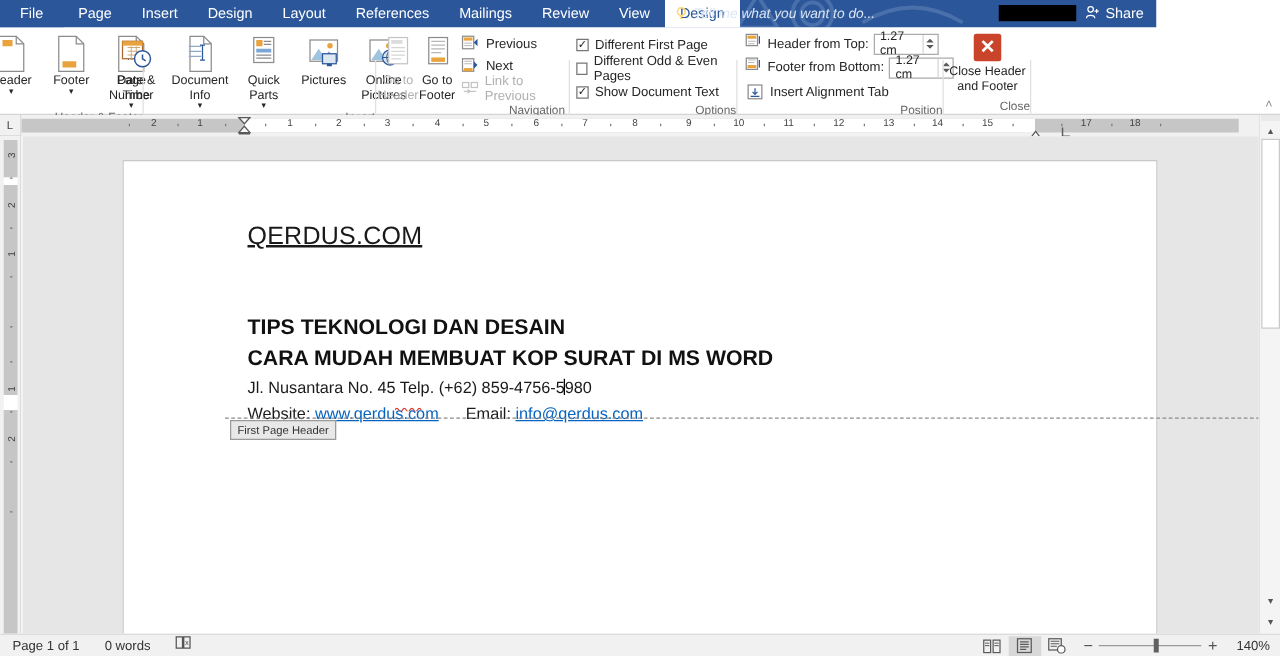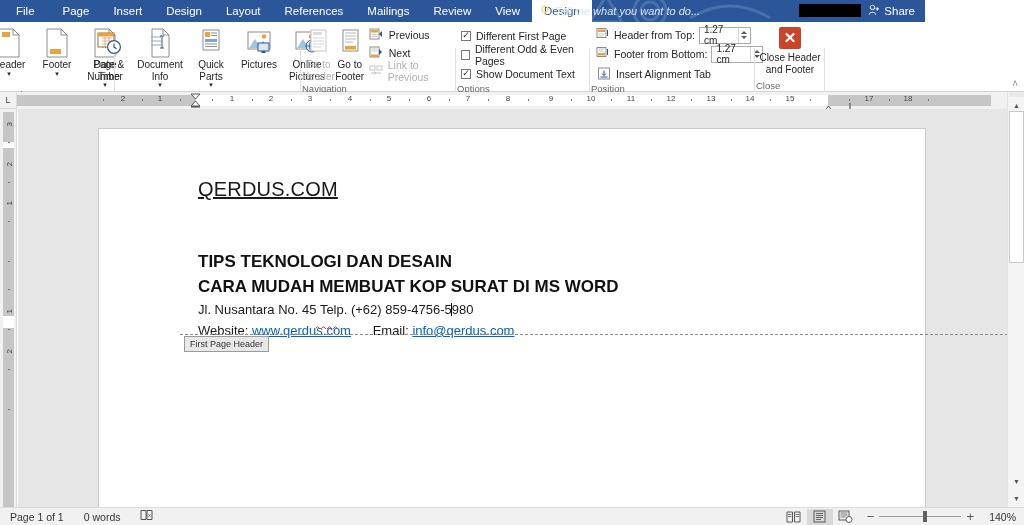--- a/index.html
+++ b/index.html
@@ -50,21 +50,21 @@
     position: absolute; top: 22px; left: 0; width: 1024px; height: 70px;
     background: #ffffff; border-bottom: 1px solid #d4d4d4;
   }
   .rgroup {
     position: absolute; top: 0; height: 70px;
     display: flex; flex-direction: column; align-items: center;
   }
   .rgroup .gbody { flex: 1; display: flex; align-items: flex-start; padding-top: 3px; }
   .glabel {
     font-size: 9.5px; color: #666; height: 13px; line-height: 13px;
-    width: 100%; text-align: left;
+    width: 100%; text-align: right;
   }
   .gdiv {
     position: absolute; top: 26px; width: 1px; height: 54px; background: #e0e0e0;
   }
   .bigbtn {
     width: 48px; display: flex; flex-direction: column; align-items: center;
     font-size: 10px; color: #262626; text-align: center; line-height: 11.5px;
     padding-top: 2px; cursor: default;
   }
   .bigbtn.wide { width: 54px; }

